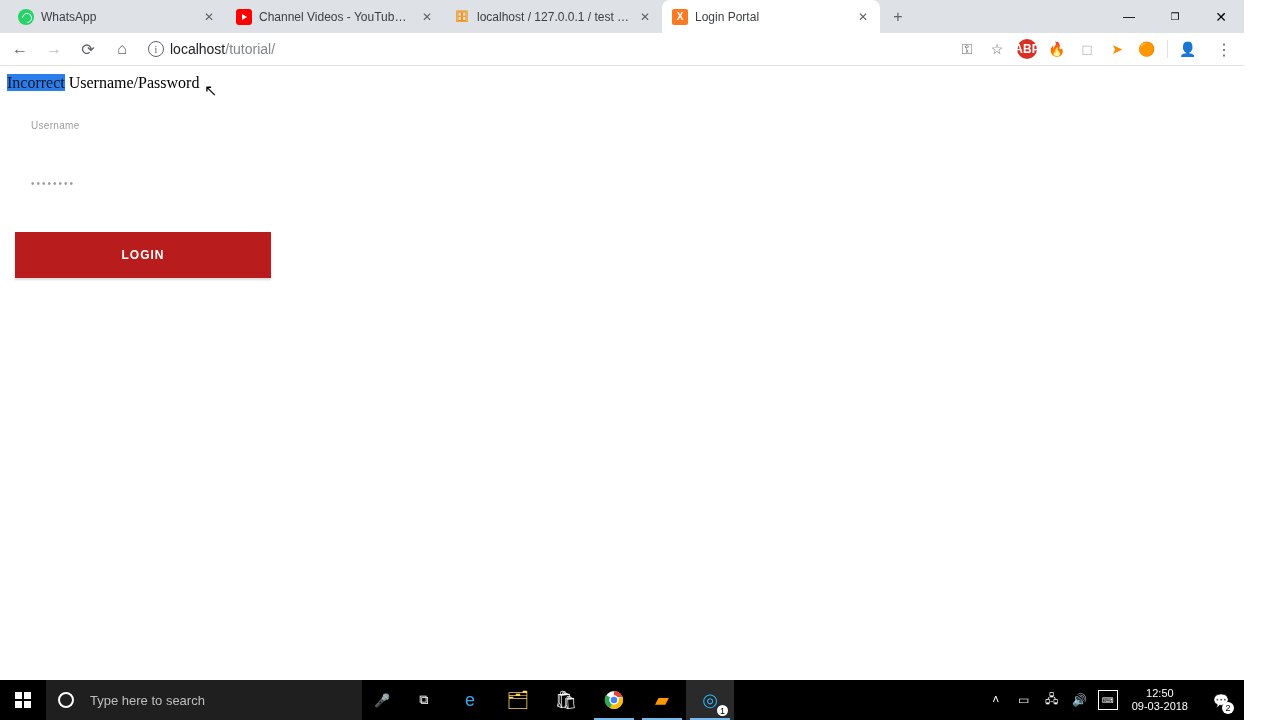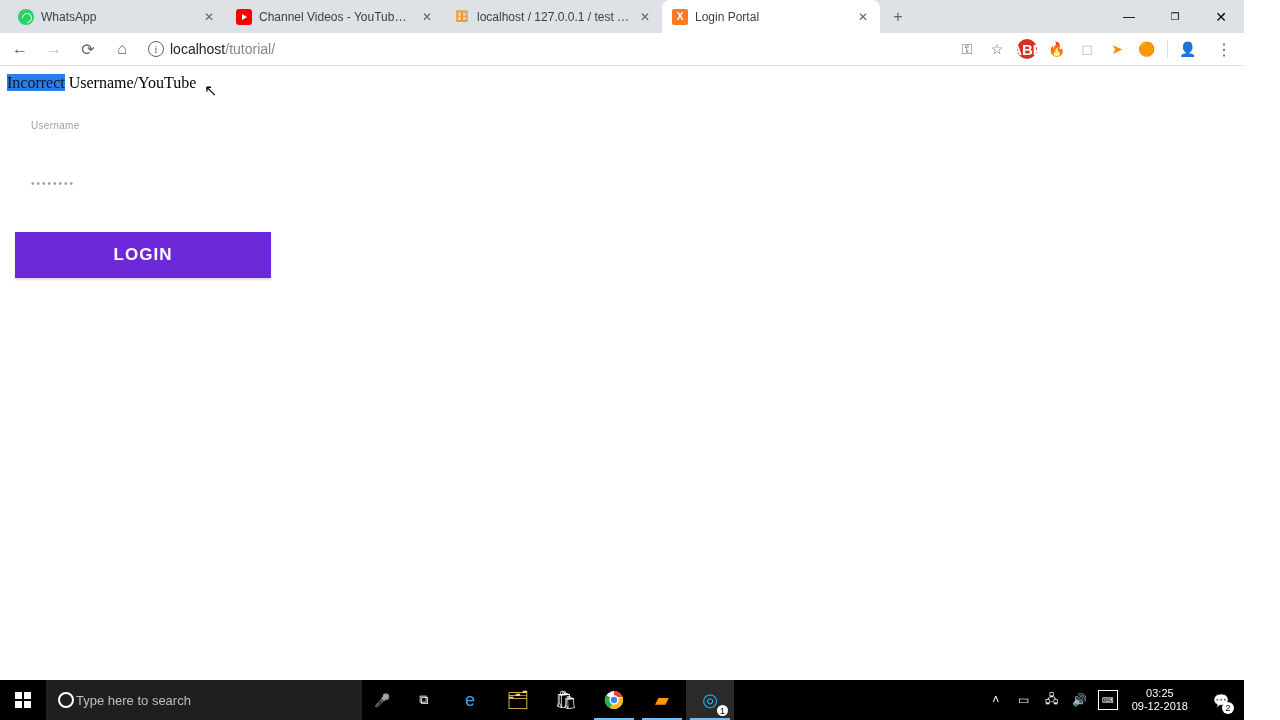--- a/index.html
+++ b/index.html
@@ -32,28 +32,28 @@
   .menu-btn { width:28px; height:28px; display:flex; align-items:center; justify-content:center; color:#5f6368; }
 
   
   .viewport { flex:1; background:#fff; position:relative; font-family:"Times New Roman", serif; }
   .errmsg { position:absolute; left:7px; top:8px; font-size:16px; }
   .errmsg .hl { background:#2b7de9; color:#0f172a; }
   .form { position:absolute; left:15px; top:38px; width:256px; font-family:"Segoe UI",Arial,sans-serif;}
   .field { width:256px; height:36px; border:none; border-bottom:1px solid transparent; font-size:10px; color:#9e9e9e; padding:8px 16px 0 16px; background:transparent; outline:none; letter-spacing:0.3px;}
   .field::placeholder { color:#9e9e9e; }
   .field.pwd { margin-top:22px; letter-spacing:2px;}
-  .login-btn { margin-top:34px; width:256px; height:46px; background:#6d28d9; color:#fff; border:none; font-size:17px; font-weight:600; letter-spacing:1px; cursor:pointer; box-shadow:0 2px 2px rgba(0,0,0,0.15); }
+  .login-btn { margin-top:34px; width:256px; height:46px; background:#b91c1c; color:#fff; border:none; font-size:12px; font-weight:600; letter-spacing:1px; cursor:pointer; box-shadow:0 2px 2px rgba(0,0,0,0.15); }
   .cursor { position:absolute; left:204px; top:15px; font-size:16px; color:#000; pointer-events:none; }
 
   
   .taskbar { height:40px; background:#000; display:flex; align-items:center; color:#fff; font-size:13px; }
   .taskbar .start { width:46px; height:40px; display:flex; align-items:center; justify-content:center; }
   .taskbar .start svg { width:16px; height:16px; }
-  .taskbar .search { flex:0 0 316px; height:40px; background:#1f1f1f; display:flex; align-items:center; gap:2px; padding:0 12px; color:#bfbfbf; }
+  .taskbar .search { flex:0 0 316px; height:40px; background:#1f1f1f; display:flex; align-items:center; gap:16px; padding:0 12px; color:#bfbfbf; }
   .taskbar .search .circle { width:16px; height:16px; border:2px solid #fff; border-radius:50%; }
   .taskbar .mic { width:40px; height:40px; display:flex; align-items:center; justify-content:center; color:#bfbfbf;}
   .taskbar .taskview { width:44px; height:40px; display:flex; align-items:center; justify-content:center; color:#fff;}
   .taskbar .apps { display:flex; }
   .taskbar .apps .app { width:48px; height:40px; display:flex; align-items:center; justify-content:center; font-size:18px; position:relative;}
   .taskbar .apps .app.running::after { content:""; position:absolute; bottom:0; left:4px; right:4px; height:2px; background:#76b9ed; }
   .taskbar .apps .app.active { background:#2a2a2a; }
   .taskbar .spacer { flex:1; }
   .tray { display:flex; align-items:center; gap:8px; padding:0 4px; }
   .tray .tico { width:20px; height:20px; display:flex; align-items:center; justify-content:center; font-size:12px; color:#fff;}
@@ -122,34 +122,34 @@
     <div class="nav-btn disabled">→</div>
     <div class="nav-btn">⟳</div>
     <div class="nav-btn">⌂</div>
     <div class="address">
       <span class="info-icon">i</span>
       <span class="url"><span>localhost</span><span class="path">/tutorial/</span></span>
     </div>
     <div class="ext-icons">
       <span style="color:#5f6368">⚿</span>
       <span style="color:#5f6368">☆</span>
-      <span style="background:#d93025;color:#fff;border-radius:50%;font-size:15px;font-weight:bold;">ABP</span>
+      <span style="background:#d93025;color:#fff;border-radius:50%;font-size:12px;font-weight:bold;">ABP</span>
       <span style="color:#f57c00">🔥</span>
       <span style="color:#bdbdbd">◻</span>
       <span style="color:#ff8a00">➤</span>
       <span style="color:#d93025">🟠</span>
       <span style="width:1px;height:18px;background:#e0e0e0"></span>
       <span style="color:#5f6368">👤</span>
     </div>
     <div class="menu-btn">⋮</div>
   </div>
 
   <div class="viewport">
     <div class="errmsg">
-      <span class="hl">Incorrect</span><span> Username/YouTube</span>
+      <span class="hl">Incorrect</span><span> Username/Password</span>
     </div>
     <span class="cursor">↖</span>
 
     <form class="form">
       <input class="field" type="text" placeholder="Username" style="">
       <input class="field pwd" type="text" placeholder="••••••••" style="">
       <button class="login-btn" type="button">LOGIN</button>
     </form>
   </div>
 
@@ -186,22 +186,22 @@
       <div class="app running active" style="color:#29b6f6">◎<span style="position:absolute;bottom:4px;right:6px;background:#fff;color:#000;font-size:9px;border-radius:50%;width:11px;height:11px;display:flex;align-items:center;justify-content:center;">1</span></div>
     </div>
     <div class="spacer"></div>
     <div class="tray">
       <span class="tico">˄</span>
       <span class="tico">▭</span>
       <span class="tico">🖧</span>
       <span class="tico">🔊</span>
       <span class="tico" style="border:1px solid #fff;font-size:8px;padding:0 2px;">⌨</span>
       <div class="clock">
-        <div>03:25</div>
-        <div>09-12-2018</div>
+        <div>12:50</div>
+        <div>09-03-2018</div>
       </div>
       <div class="notif">
         <span>💬</span>
         <span class="badge">2</span>
       </div>
     </div>
   </div>
 
 </div>
 

